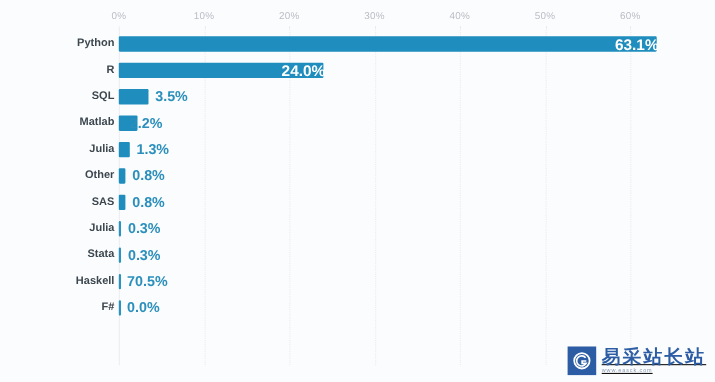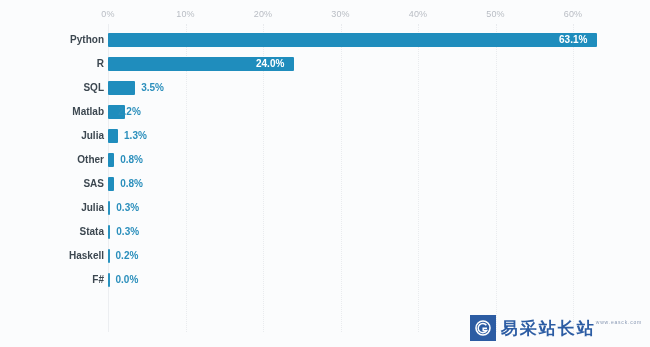--- a/index.html
+++ b/index.html
@@ -100,31 +100,31 @@
     min-width: 1px;
   }
   .bar.thin {
     background: #2a93c0;
   }
   .val-out {
     position: absolute;
     top: 0;
     height: 24px;
     line-height: 24px;
-    font-size: 10px;
+    font-size: 13px;
     font-weight: bold;
     color: #2b8fbc;
     white-space: nowrap;
   }
   .val-in {
     position: absolute;
     top: 5px;
     height: 14px;
     line-height: 14px;
-    font-size: 10px;
+    font-size: 14px;
     font-weight: bold;
     color: #ffffff;
     white-space: nowrap;
     text-align: center;
   }
 
   
   .watermark {
     position: absolute;
     right: 8px;
@@ -137,21 +137,23 @@
     width: 26px;
     height: 26px;
     background: #1b4f9c;
     display: flex;
     align-items: center;
     justify-content: center;
     margin-right: 5px;
   }
   .wm-text-col {
     display: flex;
+    flex-direction: column;
     justify-content: center;
+    text-decoration: underline;
   }
   .wm-cn {
     font-size: 17px;
     font-weight: bold;
     color: #1b4f9c;
     letter-spacing: 2px;
     line-height: 18px;
     font-family: "DejaVu Sans", sans-serif;
   }
   .wm-url {
@@ -248,21 +250,21 @@
         <div class="cat-label">Stata</div>
         <div class="bar-area">
           <div class="bar thin" style="width: 2.325px;"></div>
           <div class="val-out" style="left: 8.325px;">0.3%</div>
         </div>
       </div>
       <div class="row">
         <div class="cat-label">Haskell</div>
         <div class="bar-area">
           <div class="bar thin" style="width: 1.55px;"></div>
-          <div class="val-out" style="left: 7.55px;">0.2%</div>
+          <div class="val-out" style="left: 7.55px;">70.5%</div>
         </div>
       </div>
       <div class="row">
         <div class="cat-label">F#</div>
         <div class="bar-area">
           <div class="bar thin" style="width: 1.5px;"></div>
           <div class="val-out" style="left: 7.5px;">0.0%</div>
         </div>
       </div>
     </div>

